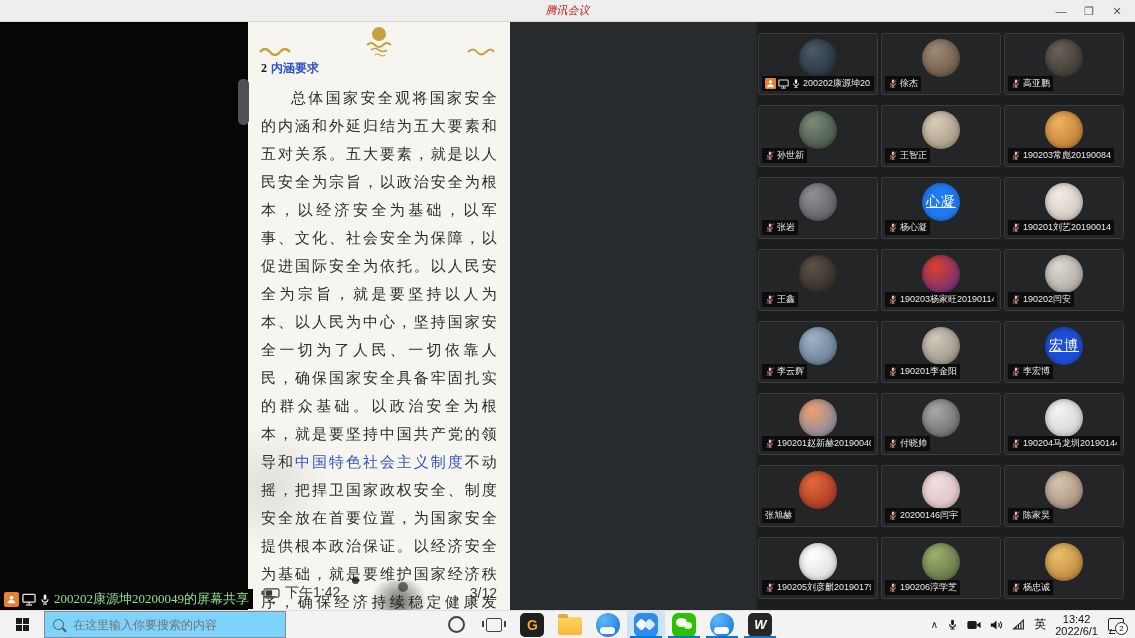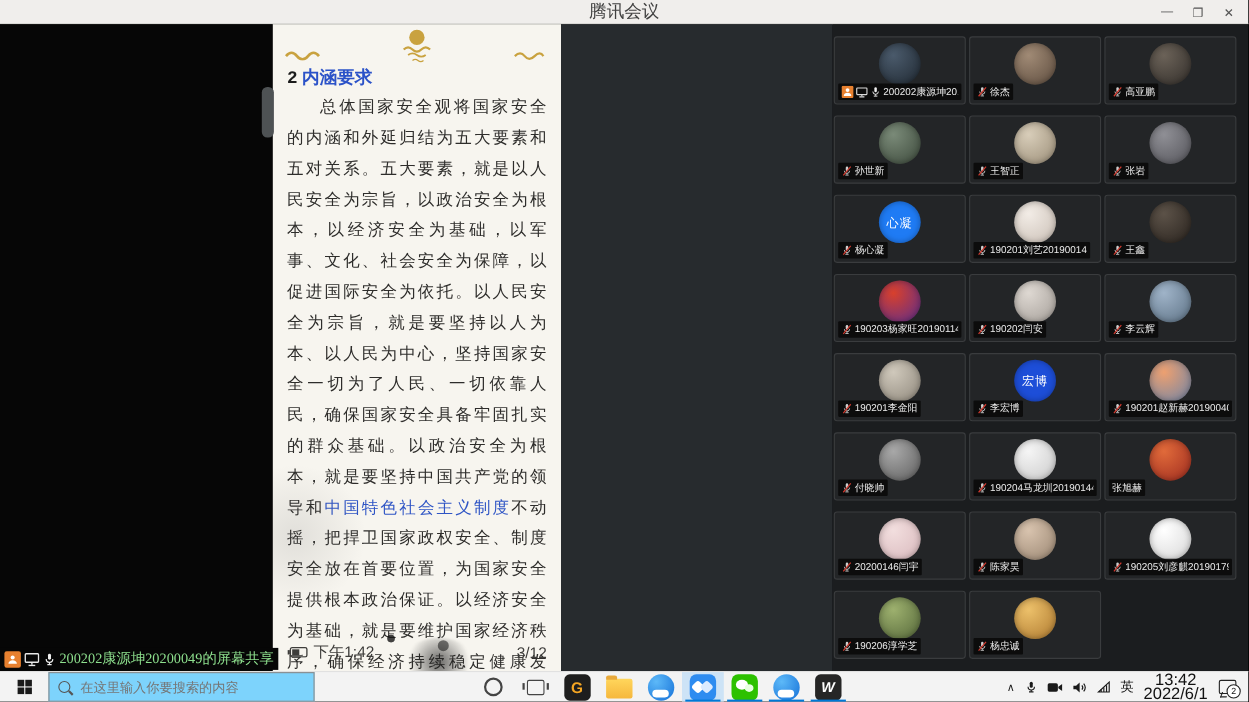--- a/index.html
+++ b/index.html
@@ -2,37 +2,37 @@
 <html><head>
 <meta charset="utf-8">
 <style>
   html,body{margin:0;padding:0;background:#000;}
   #app{position:relative;width:1135px;height:638px;overflow:hidden;
        font-family:"Liberation Sans",sans-serif;-webkit-font-smoothing:antialiased;}
 
   
   .titlebar{position:absolute;left:0;top:0;width:1135px;height:22px;background:#f0eeec;
             display:flex;align-items:center;justify-content:center;border-bottom:1px solid #d8d6d4;box-sizing:border-box;}
-  .titlebar .wtitle{font-size:16px;color:#404040;}
+  .titlebar .wtitle{font-size:11px;color:#b91c1c;font-style:italic;}
   .wctrls{position:absolute;right:4px;top:0;height:22px;display:flex;}
   .wctrl{width:28px;height:22px;display:flex;align-items:center;justify-content:center;
          font-size:11px;color:#555;cursor:default;}
 
   
   .stage-left{position:absolute;left:0;top:22px;width:248px;height:588px;background:#060606;}
   .stage-right{position:absolute;left:510px;top:22px;width:247px;height:588px;background:#272b2e;}
   .sidebar{position:absolute;left:757px;top:22px;width:378px;height:588px;background:#1b1d1f;}
 
   
   .doc{position:absolute;left:248px;top:22px;width:262px;height:588px;background:#f7f5ef;overflow:hidden;}
   .doc .emblem{position:absolute;left:50%;top:3px;transform:translateX(-50%);}
   .doc .squiggle{position:absolute;top:20px;}
   .doc .squiggle.l{left:10px;} .doc .squiggle.r{right:14px;}
-  .doc-heading{position:absolute;left:13px;top:38px;font-family:Liberation Mono, monospace;
-               font-size:16px;font-weight:bold;color:#1c1c1c;}
+  .doc-heading{position:absolute;left:13px;top:38px;font-family:Liberation Serif, serif;
+               font-size:12px;font-weight:bold;color:#1c1c1c;}
   .doc-heading .ht{color:#2b52c8;margin-left:4px;}
   .doc-para{position:absolute;left:13px;right:12px;top:62px;font-family:"Liberation Serif",serif;
             font-size:15px;line-height:28px;letter-spacing:1.2px;color:#2e2d2b;
             text-align:justify;text-indent:2em;}
   .doc-link{color:#2f55c5;}
   .doc-footer{position:absolute;left:13px;right:13px;bottom:8px;display:flex;align-items:center;
               justify-content:space-between;font-size:14px;color:#3e3d3b;font-family:"Liberation Sans",sans-serif;}
   .doc-footer .left{display:flex;align-items:center;gap:5px;}
   .blob1{position:absolute;left:-45px;top:400px;width:130px;height:130px;border-radius:50%;
          background:radial-gradient(circle,rgba(90,90,90,.14),rgba(90,90,90,0) 70%);}
@@ -59,21 +59,21 @@
   .wm i{position:absolute;width:14px;height:14px;border-radius:4px;transform:rotate(45deg);}
   .wm .a{left:2px;top:3px;background:#44474a;}
   .wm .b{left:13px;top:3px;background:#55585b;}
 
   
   .tiles{position:absolute;left:758px;top:33px;width:370px;display:grid;
          grid-template-columns:repeat(3,120px);grid-auto-rows:62px;column-gap:3px;row-gap:10px;z-index:2;}
   .tile{position:relative;background:#232527;border:1px solid #3a3c3e;border-radius:3px;box-sizing:border-box;}
   .avatar{position:absolute;left:50%;top:5px;transform:translateX(-50%);width:38px;height:38px;
           border-radius:50%;box-shadow:inset 0 0 6px rgba(0,0,0,.35);display:flex;align-items:center;justify-content:center;}
-  .avatar .avatar-text{font-size:11px;color:#fff;letter-spacing:1px;}
+  .avatar .avatar-text{font-size:14px;color:#fff;letter-spacing:1px;text-decoration:underline;}
   .label{position:absolute;left:3px;bottom:3px;max-width:112px;height:15px;background:rgba(8,8,8,.85);
          border-radius:1px;display:flex;align-items:center;gap:2px;padding:0 3px;box-sizing:border-box;}
   .pname{font-size:9px;color:#ececec;white-space:nowrap;overflow:hidden;}
   .icwrap{display:flex;align-items:center;flex:0 0 auto;}
 
   
   .taskbar{position:absolute;left:0;top:610px;width:1135px;height:28px;background:#f3f3f3;
            border-top:1px solid #e1e1e1;box-sizing:border-box;display:flex;align-items:stretch;}
   .tb-start{width:44px;display:flex;align-items:center;justify-content:center;}
   .winlogo{display:grid;grid-template-columns:6px 6px;grid-template-rows:6px 6px;gap:1px;}
@@ -103,21 +103,21 @@
   .meetlogo .m1{left:3px;} .meetlogo .m2{left:11px;background:#dcebff;}
   .wechat{width:24px;height:24px;border-radius:6px;background:#2dc100;position:relative;}
   .wechat:before{content:"";position:absolute;left:4px;top:5px;width:11px;height:9px;background:#fff;border-radius:50%;}
   .wechat:after{content:"";position:absolute;left:12px;top:9px;width:8px;height:7px;background:#e8ffe2;border-radius:50%;}
   .wps{width:24px;height:24px;border-radius:5px;background:#262626;color:#fff;display:flex;
        align-items:center;justify-content:center;font-weight:bold;font-size:13px;font-style:italic;}
   .tb-spacer{flex:1;}
   .tray{display:flex;align-items:center;gap:9px;padding-right:10px;}
   .tray .titem{display:flex;align-items:center;justify-content:center;color:#1a1a1a;}
   .tray .lang{font-size:12px;color:#111;}
-  .clock{font-size:15px;color:#111;text-align:center;line-height:12px;}
+  .clock{font-size:11px;color:#111;text-align:center;line-height:12px;}
   .notif{position:relative;width:18px;height:16px;}
   .notif .bub{position:absolute;left:1px;top:1px;width:14px;height:11px;border:1.5px solid #222;border-radius:2px;}
   .notif .tail{position:absolute;left:3px;top:12px;width:5px;height:4px;border-left:1.5px solid #222;border-bottom:1.5px solid #222;transform:skewX(-20deg);}
   .notif .bdg{position:absolute;right:-3px;bottom:-2px;width:11px;height:11px;border-radius:50%;background:#fff;
               border:1px solid #222;font-size:8px;color:#111;display:flex;align-items:center;justify-content:center;}
   .chev{font-size:10px;color:#222;}
 </style>
 </head>
 <body>
 
@@ -307,20 +307,38 @@
               <path d="M4.2 7.6a3.8 3.8 0 0 0 7.6 0" fill="none" stroke="#cfcfcf" stroke-width="1.3"></path>
               <path d="M8 11.4v2" stroke="#cfcfcf" stroke-width="1.3"></path>
               <path d="M5.6 13.9h4.8" stroke="#cfcfcf" stroke-width="1.3"></path>
               <path d="M2.6 14.4L13.4 1.6" stroke="#d33a2f" stroke-width="1.8"></path>
             </svg>
         </span>
         <span class="pname">王智正</span>
       </div>
     </div>
 
+    <div class="tile">
+      <div class="avatar" style="background: radial-gradient(circle at 35% 30%, rgb(240, 178, 94), rgb(179, 112, 42));">
+          <span class="avatar-text"></span>
+        </div>
+      <div class="label">
+
+        <span class="icwrap mic-off">
+          <svg width="10" height="11" viewBox="0 0 16 16">
+              <rect x="6.2" y="1.4" width="3.6" height="7" rx="1.8" fill="#cfcfcf"></rect>
+              <path d="M4.2 7.6a3.8 3.8 0 0 0 7.6 0" fill="none" stroke="#cfcfcf" stroke-width="1.3"></path>
+              <path d="M8 11.4v2" stroke="#cfcfcf" stroke-width="1.3"></path>
+              <path d="M5.6 13.9h4.8" stroke="#cfcfcf" stroke-width="1.3"></path>
+              <path d="M2.6 14.4L13.4 1.6" stroke="#d33a2f" stroke-width="1.8"></path>
+            </svg>
+        </span>
+        <span class="pname">190203常彪20190084</span>
+      </div>
+    </div>
 
     <div class="tile">
       <div class="avatar" style="background: radial-gradient(circle at 35% 30%, rgb(143, 143, 149), rgb(84, 84, 90));">
           <span class="avatar-text"></span>
         </div>
       <div class="label">
 
         <span class="icwrap mic-off">
           <svg width="10" height="11" viewBox="0 0 16 16">
               <rect x="6.2" y="1.4" width="3.6" height="7" rx="1.8" fill="#cfcfcf"></rect>

